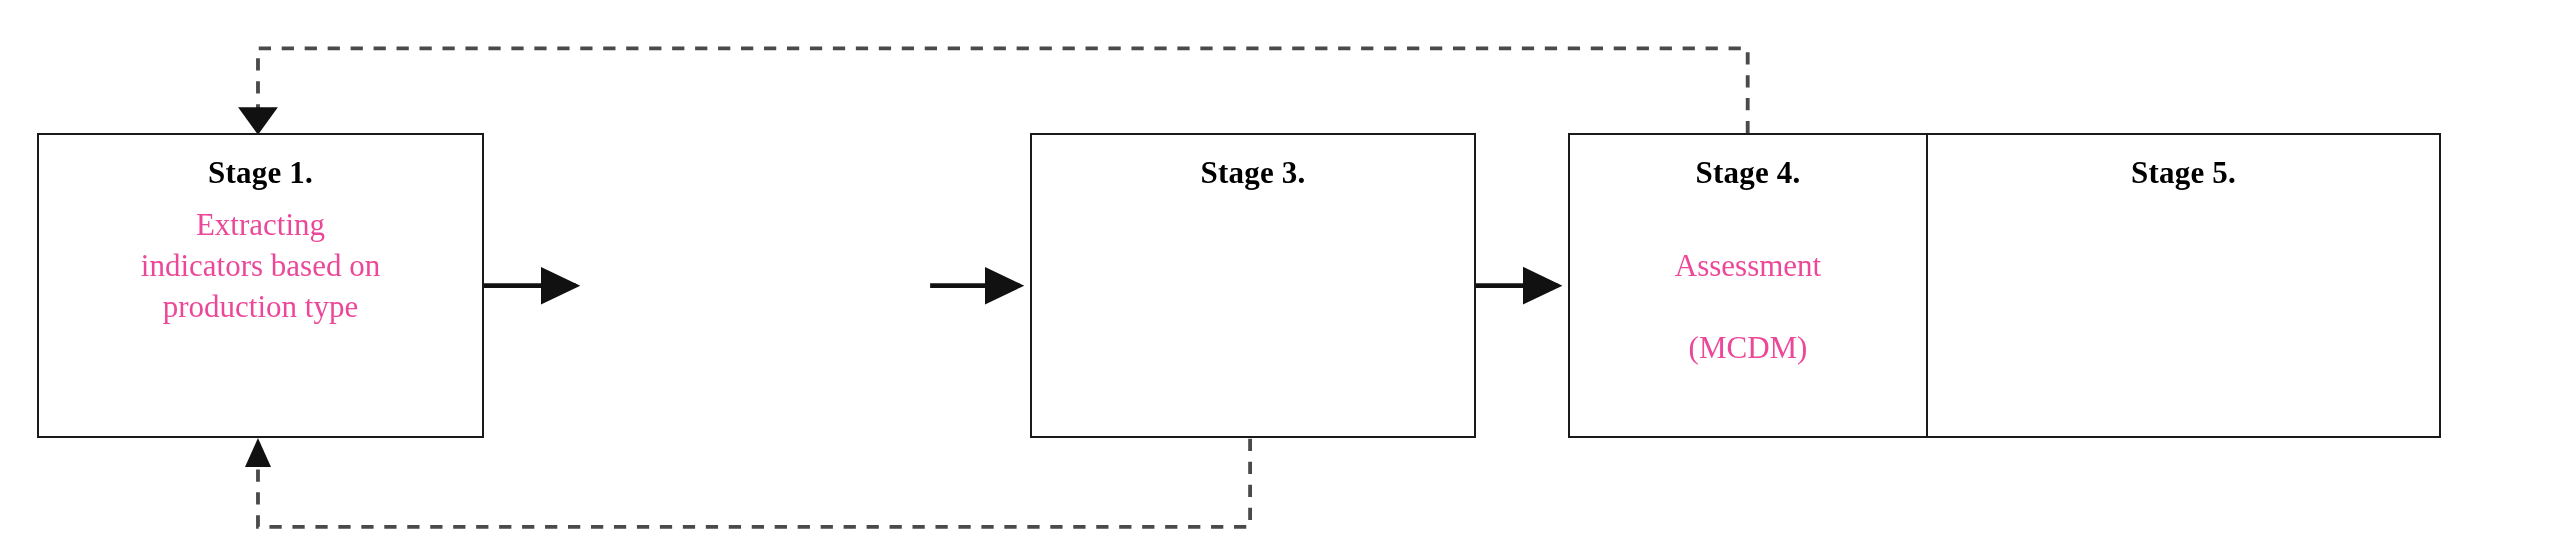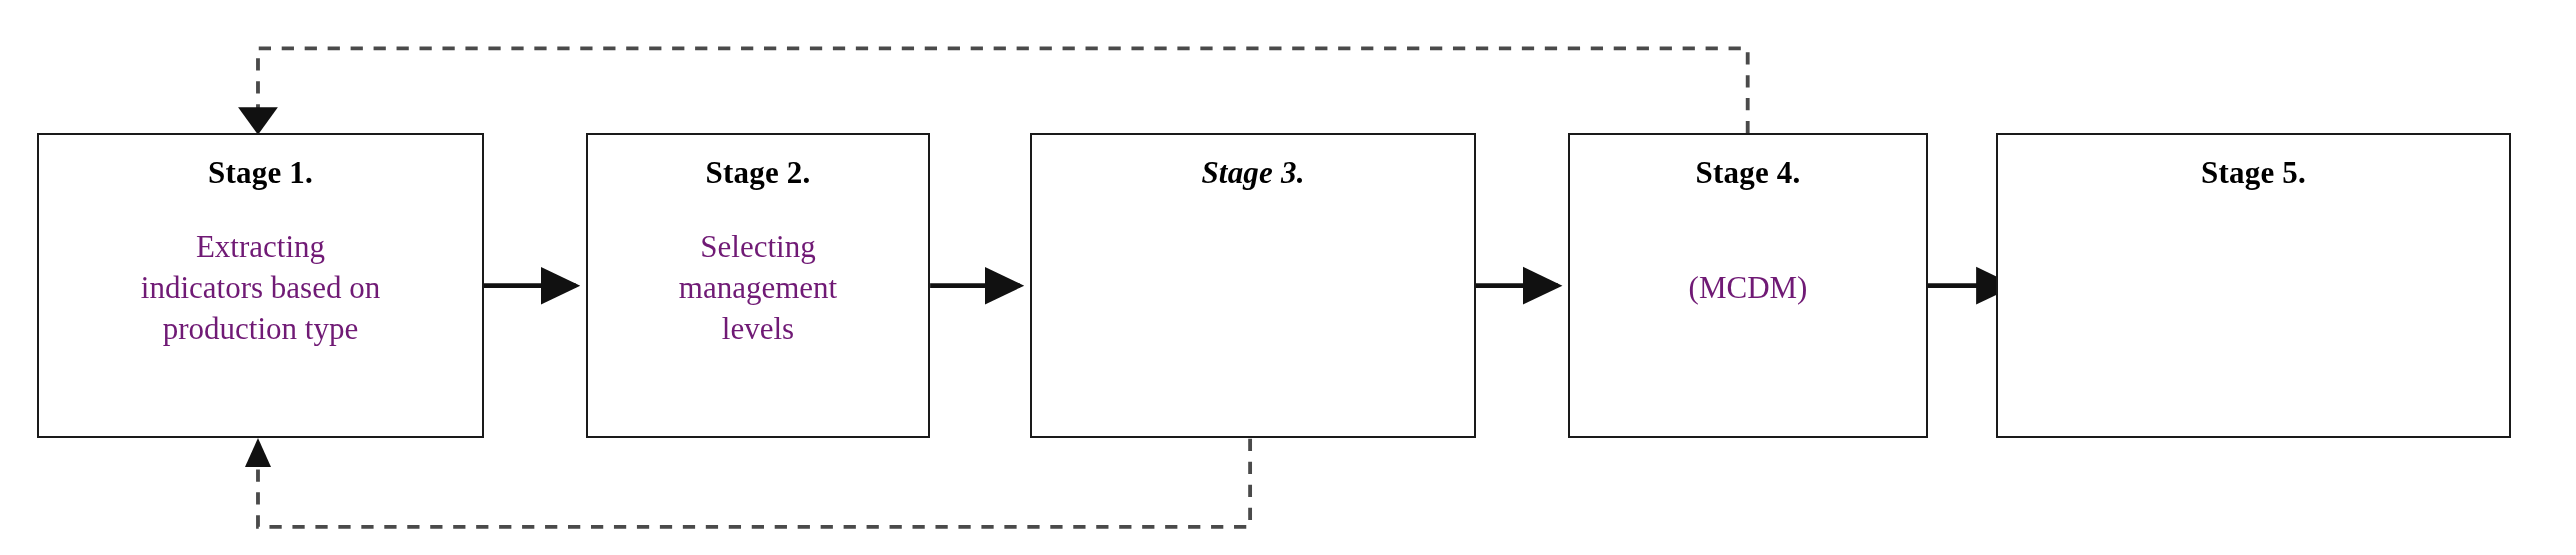--- a/index.html
+++ b/index.html
@@ -37,22 +37,22 @@
     font-size: 31px;
     line-height: 1.1;
     color: #000000;
     margin-top: 21.4px;
     letter-spacing: 0.2px;
     white-space: nowrap;
   }
   .stage-body {
     font-size: 31px;
     line-height: 1.32;
-    color: #701a75;
-    margin-top: 37px;
+    color: #ec4899;
+    margin-top: 15px;
     padding: 0 7.7px;
     white-space: pre-line;
   }
   .stage-body .bold-part {
     font-weight: normal;
   }
 </style>
 </head>
 <body>
 
@@ -89,36 +89,31 @@
     </g>
   </svg>
 
   <div class="stage-box" style="left:37px; top:133px; width:447px; height:305px;">
     <div class="stage-title">Stage 1.</div>
     <div class="stage-body">Extracting
 indicators based on
 production type</div>
   </div>
 
-  <div class="stage-box" style="left:586px; top:133px; width:344px; height:305px;">
-    <div class="stage-title">Stage 2.</div>
-    <div class="stage-body">Selecting
-management
-levels</div>
-  </div>
 
-  <div class="stage-box" style="left:1030px; top:133px; width:446px; height:305px;font-style:italic;">
+  <div class="stage-box" style="left:1030px; top:133px; width:446px; height:305px;">
     <div class="stage-title">Stage 3.</div>
   </div>
 
   <div class="stage-box" style="left:1568px; top:133px; width:360px; height:305px;">
     <div class="stage-title">Stage 4.</div>
     <div class="stage-body">
+      <div>Assessment</div>
       <div class="bold-part">(MCDM)</div>
     </div>
   </div>
 
-  <div class="stage-box" style="left:1996px; top:133px; width:515px; height:305px;">
+  <div class="stage-box" style="left:1926px; top:133px; width:515px; height:305px;">
     <div class="stage-title">Stage 5.</div>
   </div>
 
 </div>
 
 
 </body></html>

